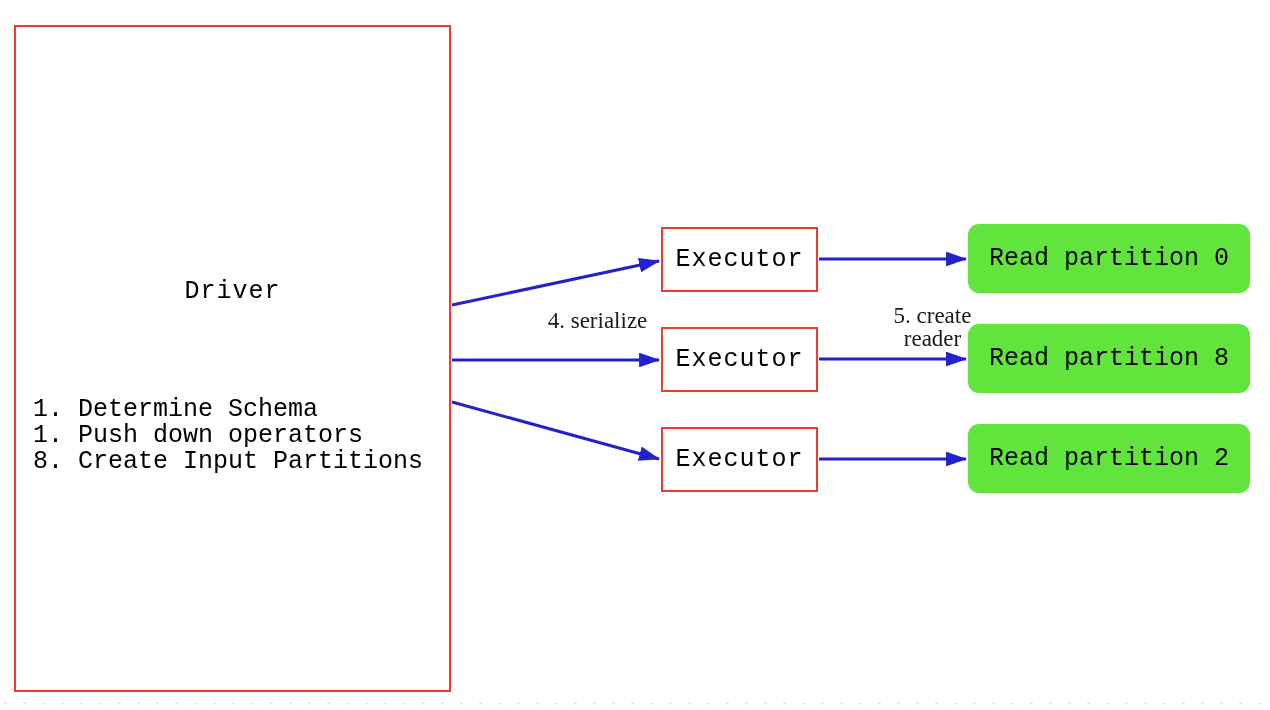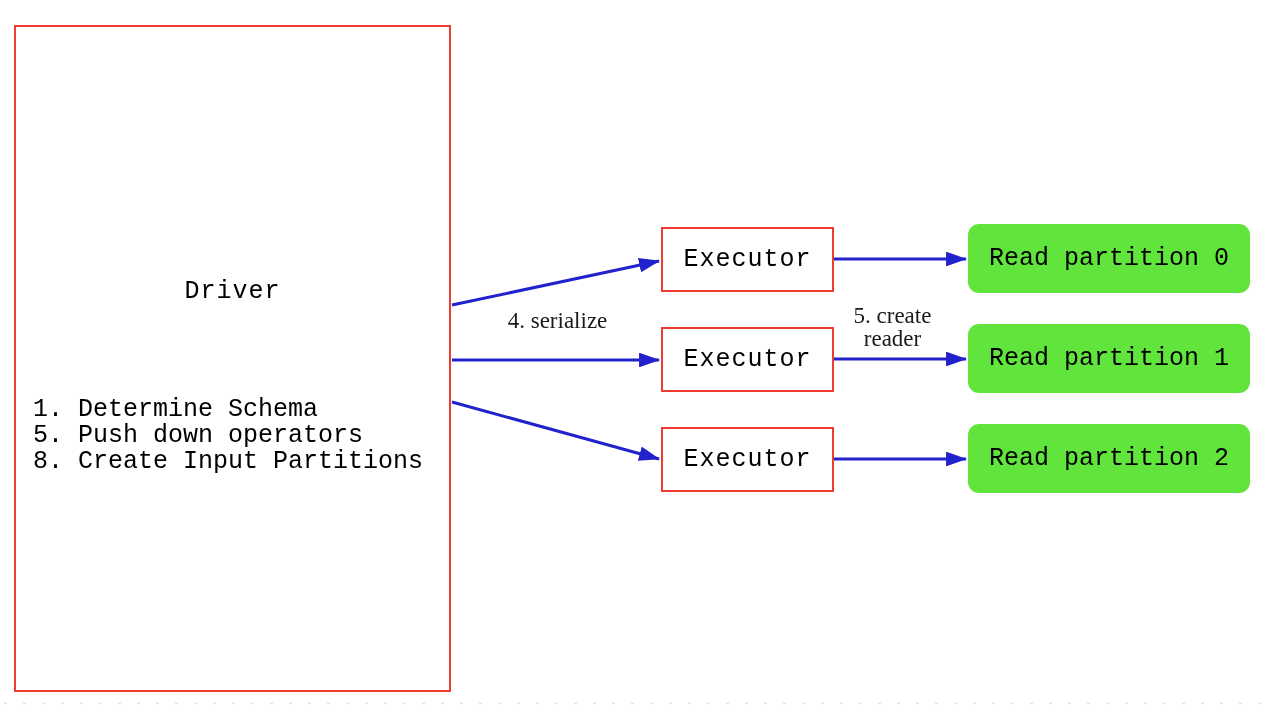--- a/index.html
+++ b/index.html
@@ -26,21 +26,21 @@
     font-size:25px;line-height:26px;
     letter-spacing:1px;
   }
   #driver-steps{
     position:absolute;left:17px;top:338px;
     font-size:25px;line-height:26px;
     white-space:nowrap;
     margin-top:32px;
   }
   .executor-box{
-    left:661px;width:173px;height:65px;
+    left:661px;width:157px;height:65px;
     display:flex;align-items:center;justify-content:center;
     font-size:25px;
     letter-spacing:1px;
   }
   #executor-0{top:227px;}
   #executor-1{top:327px;}
   #executor-2{top:427px;}
 
   .partition-box{
     position:absolute;
@@ -54,20 +54,21 @@
   #partition-0{top:224px;}
   #partition-1{top:324px;}
   #partition-2{top:424px;}
 
   .arrow-label{
     position:absolute;
     font-family:"Liberation Serif","DejaVu Serif",serif;
     font-size:23px;line-height:23px;
     text-align:center;
     color:#1a1a1a;
+    padding-left:40px;
   }
   #label-serialize{left:450px;top:309px;width:215px;}
   #label-reader{left:820px;top:304px;width:145px;text-align:center;}
 </style>
 </head>
 <body>
 
 <div id="canvas">
 
   <svg id="arrow-layer" viewBox="0 0 1270 710" xmlns="http://www.w3.org/2000/svg">
@@ -85,40 +86,40 @@
     <line x1="819" y1="359" x2="966" y2="359" stroke="#2222cc" stroke-width="3" marker-end="url(#arrowhead)"></line>
     <line x1="819" y1="459" x2="966" y2="459" stroke="#2222cc" stroke-width="3" marker-end="url(#arrowhead)"></line>
 
     <line x1="4" y1="703.5" x2="1266" y2="703.5" stroke="#dde1e9" stroke-width="1.5" stroke-dasharray="3 16"></line>
   </svg>
 
   <div id="driver-box" class="red-box">
     <div id="driver-title">Driver</div>
     <div id="driver-steps">
       <div>1. Determine Schema</div>
-      <div>5. Push down operators</div>
+      <div>1. Push down operators</div>
       <div>8. Create Input Partitions</div>
     </div>
   </div>
 
   <div id="executor-0" class="red-box executor-box">
     <span>Executor</span>
   </div>
   <div id="executor-1" class="red-box executor-box">
     <span>Executor</span>
   </div>
   <div id="executor-2" class="red-box executor-box">
     <span>Executor</span>
   </div>
 
   <div id="partition-0" class="partition-box">
     <span>Read partition 0</span>
   </div>
   <div id="partition-1" class="partition-box">
-    <span>Read partition 1</span>
+    <span>Read partition 8</span>
   </div>
   <div id="partition-2" class="partition-box">
     <span>Read partition 2</span>
   </div>
 
   <div id="label-serialize" class="arrow-label">
     <div>4. serialize</div>
   </div>
 
   <div id="label-reader" class="arrow-label">

